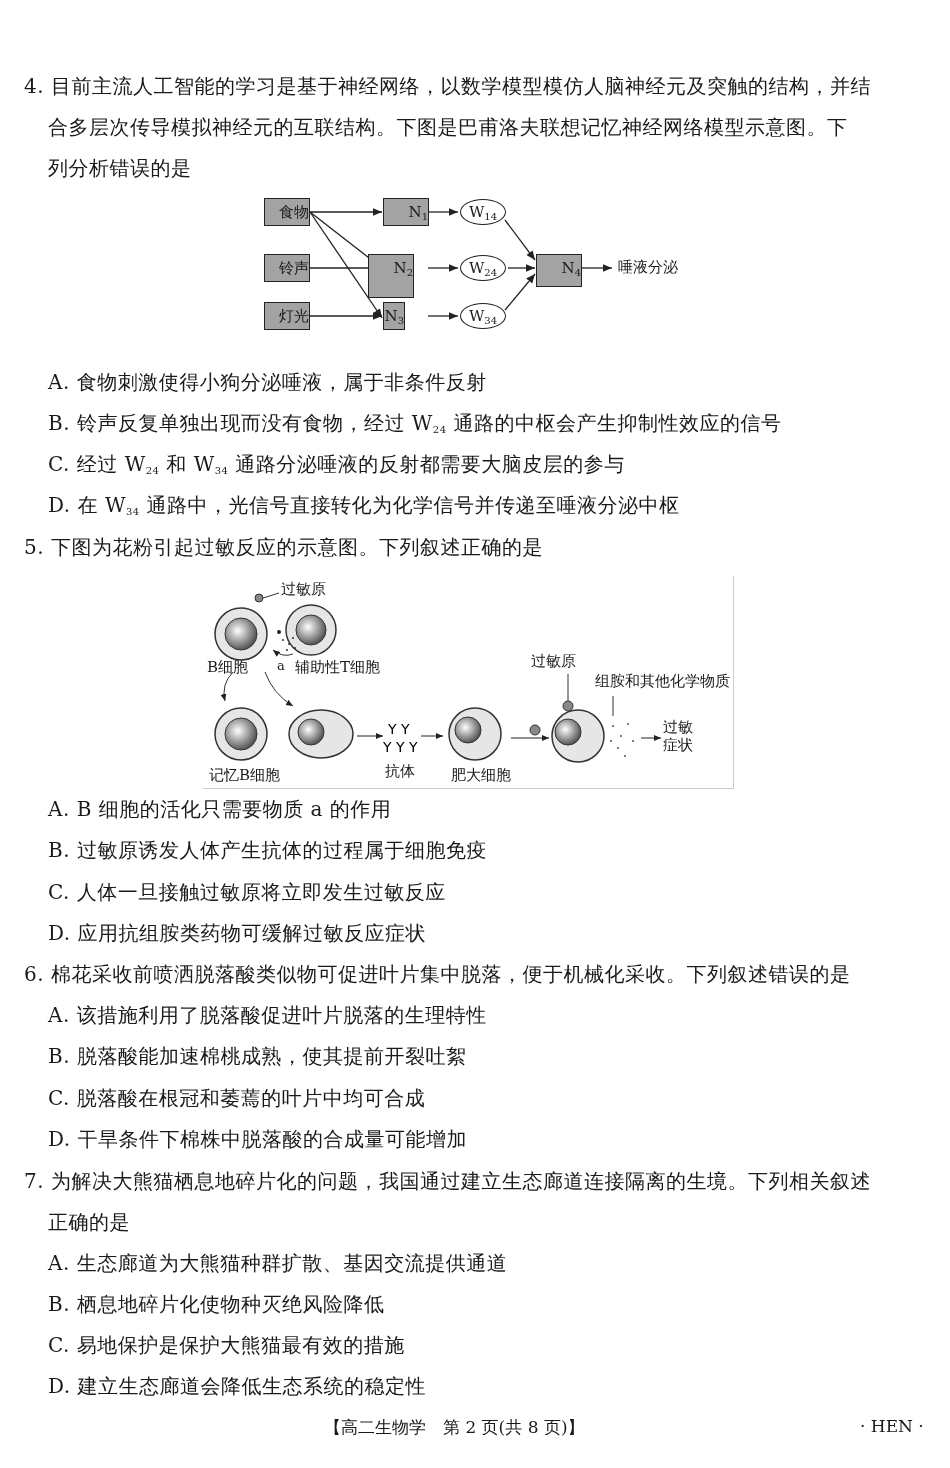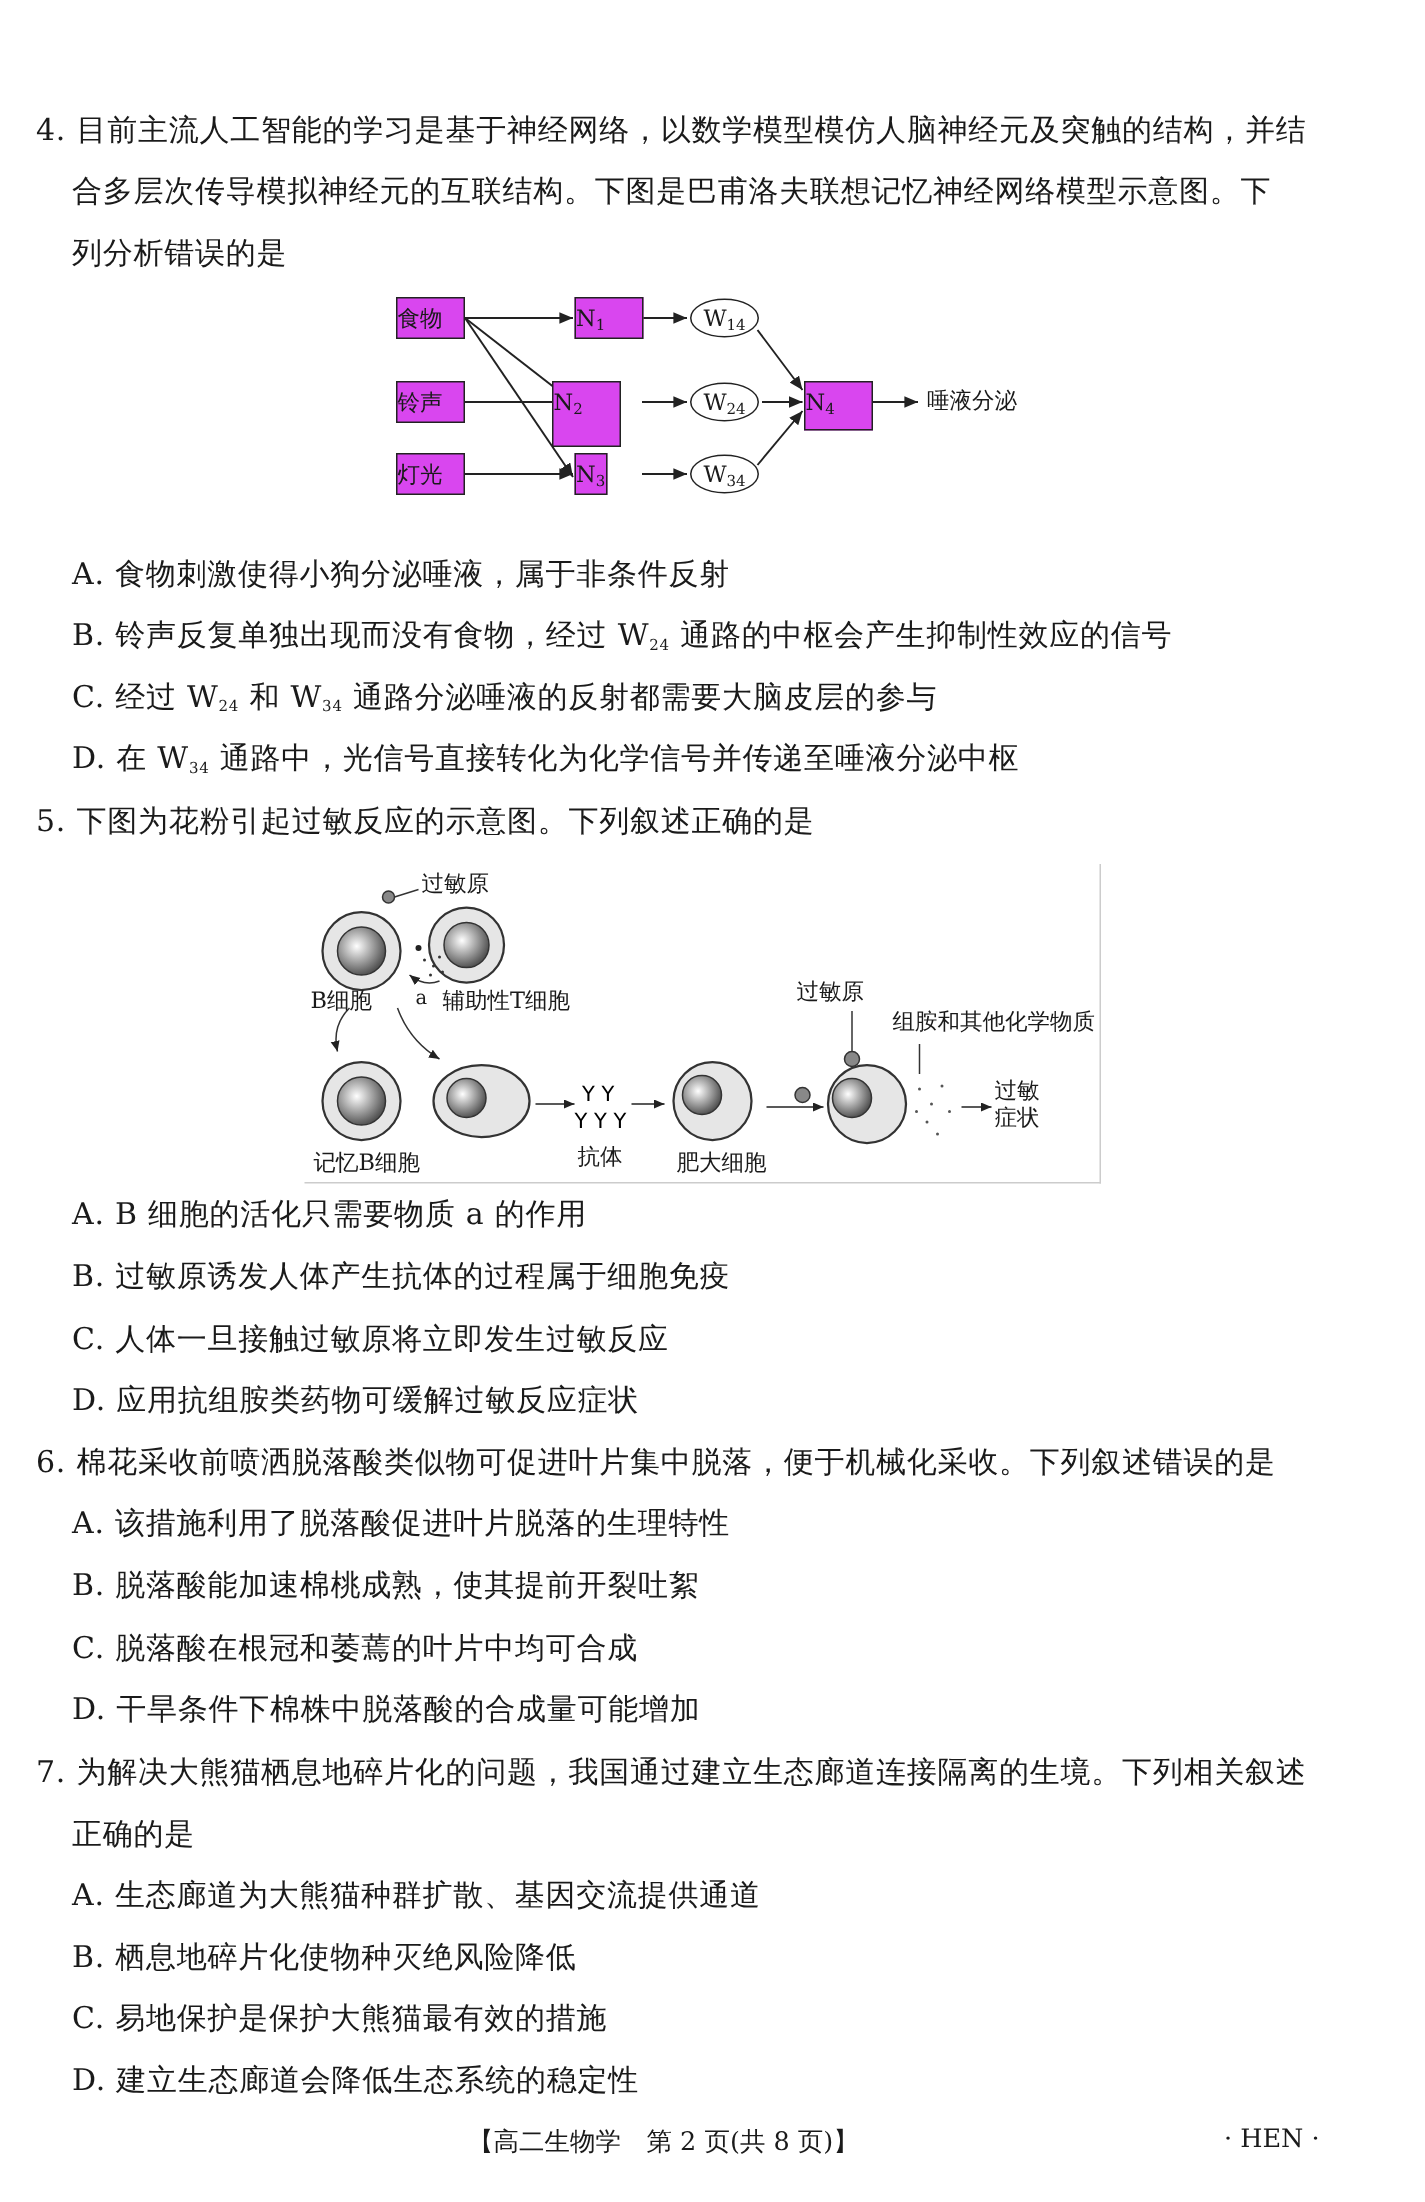--- a/index.html
+++ b/index.html
@@ -4,25 +4,25 @@
 <style>
   html, body { margin:0; padding:0; background:#fff; }
   body { width:950px; height:1468px; position:relative; overflow:hidden;
          font-family:"DejaVu Serif","Liberation Serif",serif; color:#1a1a1a; }
   .line { position:absolute; font-size:20px; line-height:24px; white-space:nowrap; letter-spacing:0.5px; }
   .q { left:24px; }
   .qc { left:48px; }
   .opt { left:48px;text-align:right; }
   sub { font-size:10px; vertical-align:-3px; }
   .diagram { position:absolute; }
-  .box { position:absolute; border:1.5px solid #222; background:#d946ef; font-size:15px; text-align:left; box-sizing:border-box; }
+  .box { position:absolute; border:1.5px solid #222; background:#a3a3a3; font-size:15px; text-align:right; box-sizing:border-box; }
   .ell { position:absolute; border:1.5px solid #222; border-radius:50%; background:#fff; font-size:15px; text-align:center; box-sizing:border-box; }
   .note { position:absolute; font-size:14px; white-space:nowrap; }
   .lbl { position:absolute; font-size:15px; white-space:nowrap; font-family:"DejaVu Serif",serif; }
-  .footer { position:absolute; font-size:17px; white-space:nowrap; }
+  .footer { position:absolute; font-size:17px; white-space:nowrap;margin-left:12px; }
 </style>
 </head>
 <body>
 
 <div class="line q" style="top:74px">4. 目前主流人工智能的学习是基于神经网络，以数学模型模仿人脑神经元及突触的结构，并结</div>
 <div class="line qc" style="top:115px">合多层次传导模拟神经元的互联结构。下图是巴甫洛夫联想记忆神经网络模型示意图。下</div>
 <div class="line qc" style="top:156px">列分析错误的是</div>
 
 <div class="diagram" style="left:250px;top:190px;width:470px;height:175px;">
   <svg width="470" height="160" style="position:absolute;left:0;top:0">
@@ -158,13 +158,13 @@
 <div class="line opt" style="top:1127px">D. 干旱条件下棉株中脱落酸的合成量可能增加</div>
 
 <div class="line q" style="top:1169px">7. 为解决大熊猫栖息地碎片化的问题，我国通过建立生态廊道连接隔离的生境。下列相关叙述</div>
 <div class="line qc" style="top:1210px">正确的是</div>
 <div class="line opt" style="top:1251px">A. 生态廊道为大熊猫种群扩散、基因交流提供通道</div>
 <div class="line opt" style="top:1292px">B. 栖息地碎片化使物种灭绝风险降低</div>
 <div class="line opt" style="top:1333px">C. 易地保护是保护大熊猫最有效的措施</div>
 <div class="line opt" style="top:1374px">D. 建立生态廊道会降低生态系统的稳定性</div>
 
 <div class="footer" style="left:312px;top:1416px">【高二生物学　第 2 页(共 8 页)】</div>
-<div class="footer" style="left:816px;top:1416px">· HEN ·</div>
+<div class="footer" style="left:848px;top:1416px">· HEN ·</div>
 
 </body></html>

